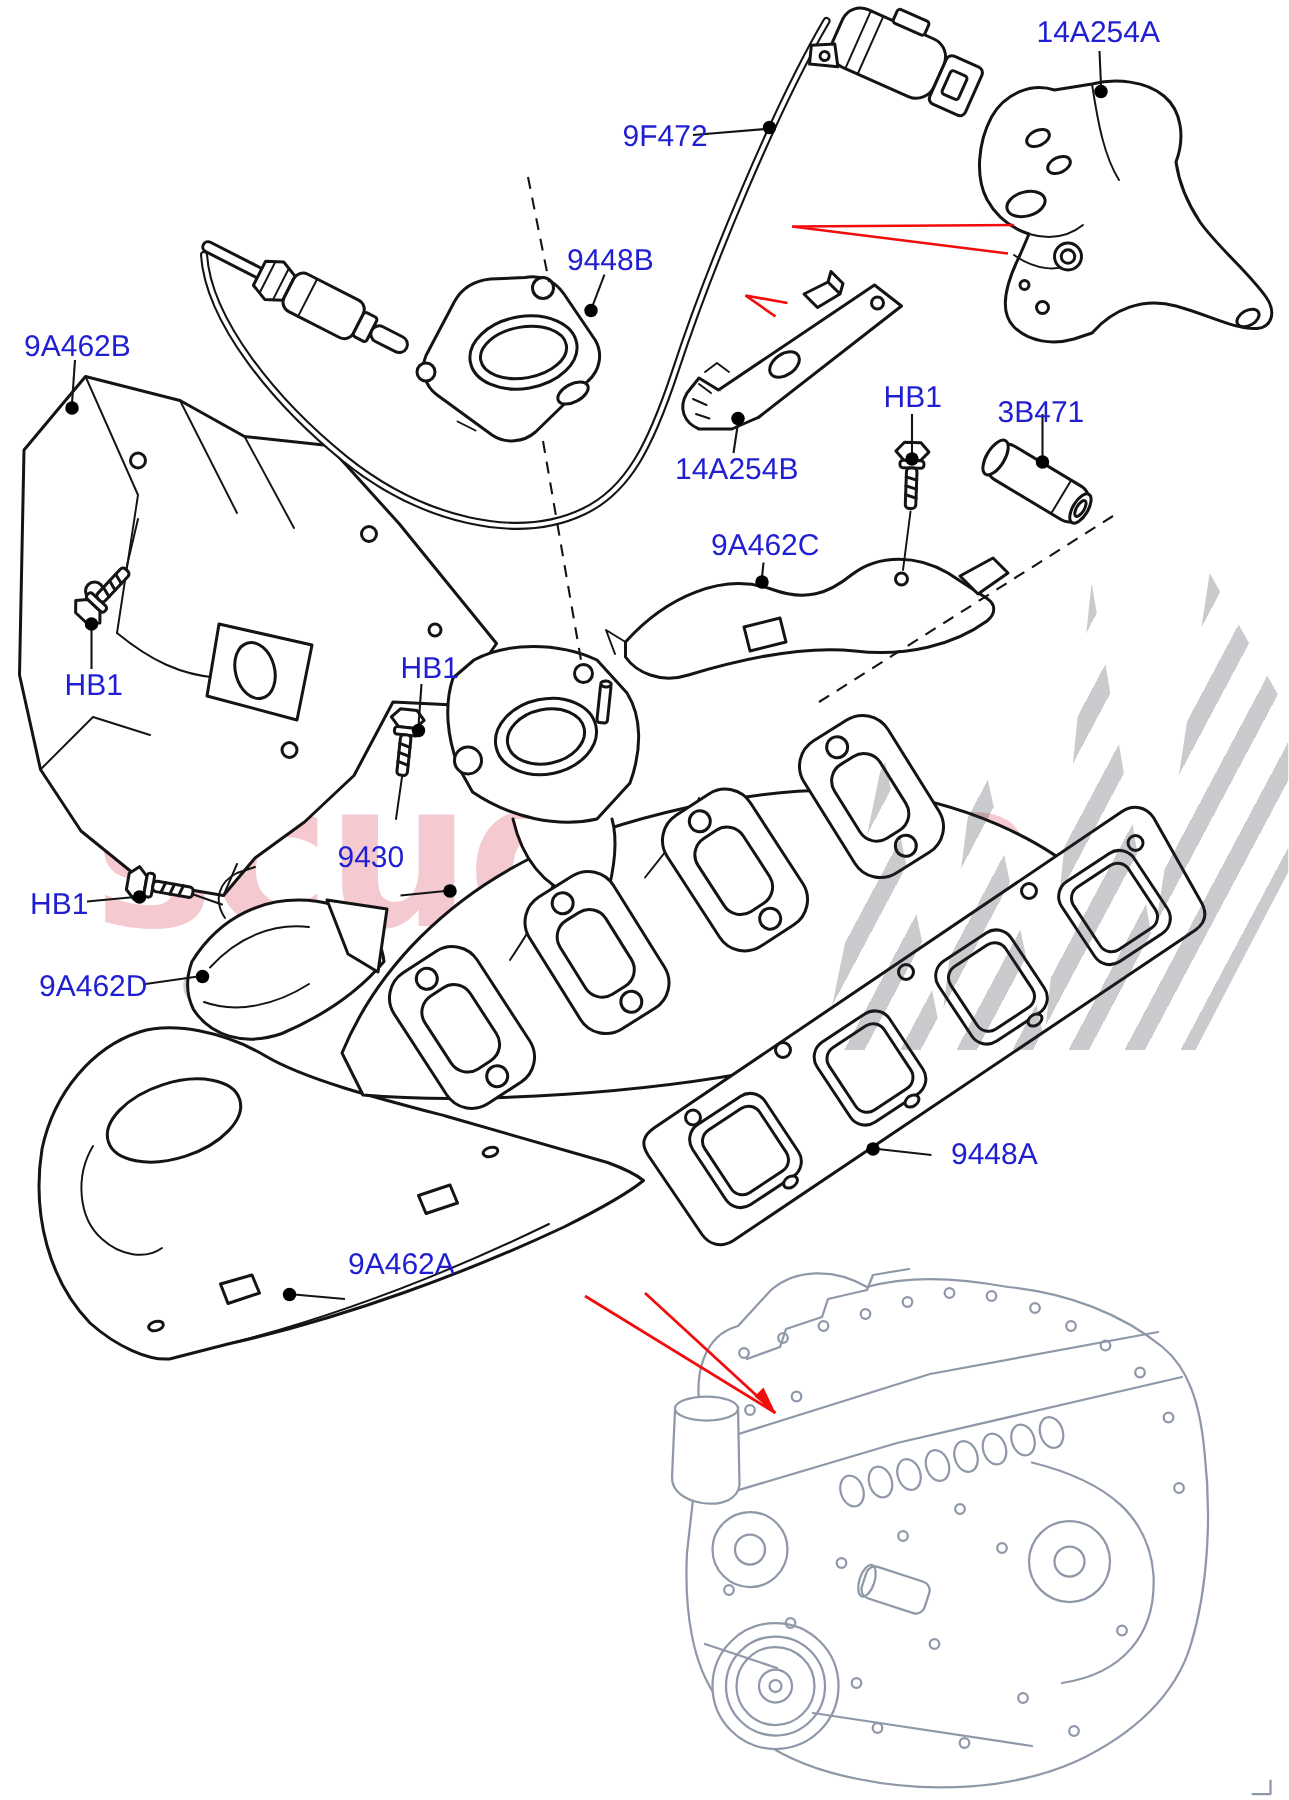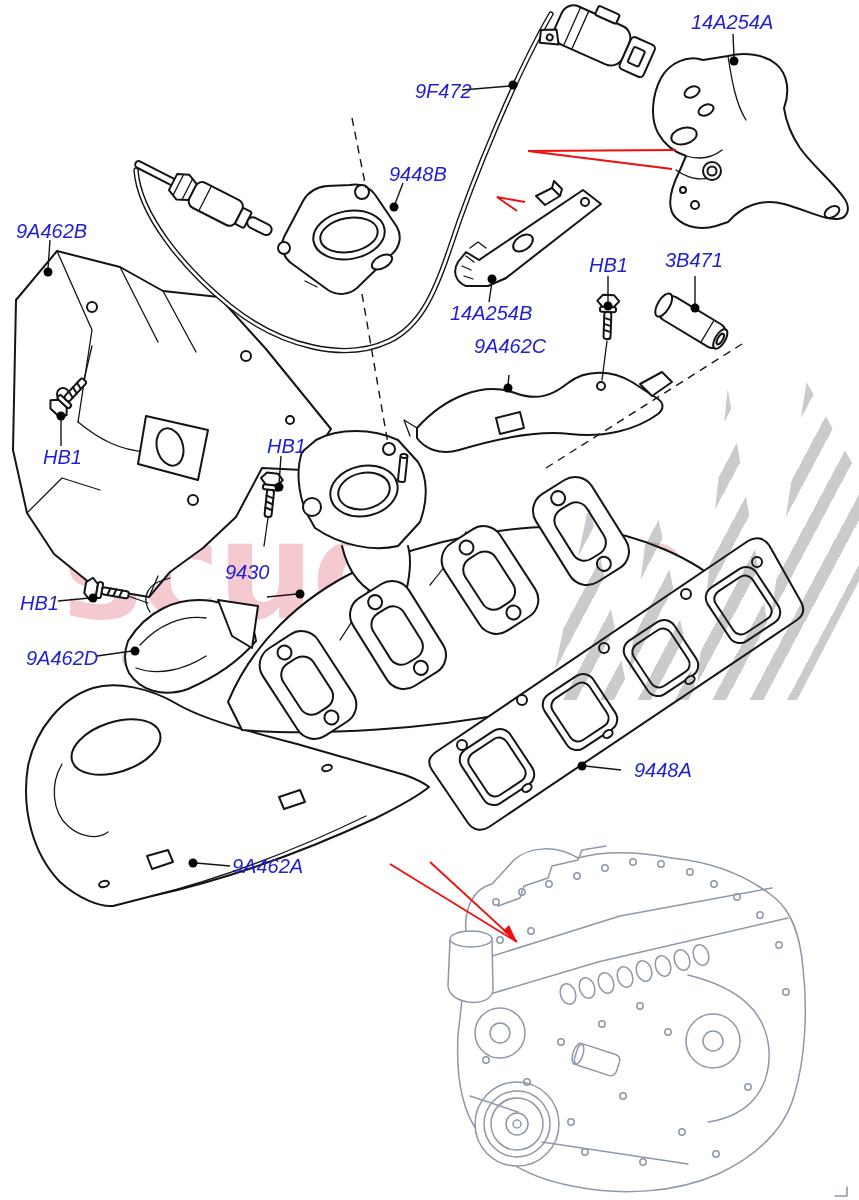--- a/index.html
+++ b/index.html
@@ -14,21 +14,21 @@
             letter-spacing:-3px;color:var(--brand);opacity:.27;user-select:none;}
   .wm-tagline{position:absolute;left:120px;top:632px;z-index:0;
             font-family:"DejaVu Sans",sans-serif;font-size:40px;letter-spacing:27px;
             word-spacing:42px;color:var(--tagline);opacity:.42;user-select:none;}
   .wm-flag{position:absolute;left:545px;top:382px;width:315px;height:318px;z-index:2;
             background:repeating-linear-gradient(118deg,rgba(38,44,54,.55) 0 12px,transparent 12px 33px);
             clip-path:polygon(2% 96%,14% 38%,26% 96%,34% 34%,48% 98%,58% 2%,71% 78%,83% 0%,100% 30%,100% 62%,80% 100%,2% 100%);
             opacity:.45;pointer-events:none;}
   svg.art{position:absolute;left:0;top:0;z-index:1;}
   .lbl{position:absolute;z-index:3;color:var(--label);font-size:20px;line-height:20px;
-       white-space:nowrap;cursor:pointer;font-style:italic;}
+       white-space:nowrap;cursor:pointer;}
   .parts{stroke:var(--line);fill:#fff;stroke-width:2;stroke-linejoin:round;stroke-linecap:round;}
   .thin{stroke:var(--line);fill:none;stroke-width:1.3;}
   .leader{stroke:var(--line);fill:none;stroke-width:1.4;}
   .dots{fill:#000;stroke:none;}
   .dash{stroke:var(--line);fill:none;stroke-width:1.4;stroke-dasharray:8 6;}
   .red{stroke:var(--red);fill:none;stroke-width:1.8;}
   .engine{stroke:var(--engine);fill:none;stroke-width:1.5;stroke-linejoin:round;stroke-linecap:round;}
   .engine-fill{stroke:var(--engine);fill:#fff;stroke-width:1.5;stroke-linejoin:round;}
   .cable-core{stroke:#fff;fill:none;stroke-width:2.6;}
   .cable-out{stroke:var(--line);fill:none;stroke-width:5.4;}
@@ -364,26 +364,26 @@
       <path d="M525,202 L497,197 L517,211"></path>
       <path d="M390,864 L517,942 M430,862 L517,942"></path>
       <polygon points="517,942 503,931 509,925" fill="#f20d0d" stroke="none"></polygon>
     </g>
   </svg>
 
   <div class="wm-flag"></div>
 
   <div class="lbl" style="left:691px;top:12px">14A254A</div>
   <div class="lbl" style="left:415px;top:81px">9F472</div>
-  <div class="lbl" style="left:389px;top:164px">9448B</div>
+  <div class="lbl" style="left:378px;top:164px">9448B</div>
   <div class="lbl" style="left:16px;top:221px">9A462B</div>
   <div class="lbl" style="left:450px;top:303px">14A254B</div>
   <div class="lbl" style="left:589px;top:255px">HB1</div>
-  <div class="lbl" style="left:665px;top:250px">3B471</div>
-  <div class="lbl" style="left:474px;top:336px">9A462C</div>
+  <div class="lbl" style="left:665px;top:265px">3B471</div>
+  <div class="lbl" style="left:474px;top:354px">9A462C</div>
   <div class="lbl" style="left:267px;top:436px">HB1</div>
   <div class="lbl" style="left:43px;top:447px">HB1</div>
   <div class="lbl" style="left:20px;top:593px">HB1</div>
   <div class="lbl" style="left:225px;top:562px">9430</div>
   <div class="lbl" style="left:26px;top:648px">9A462D</div>
   <div class="lbl" style="left:634px;top:760px">9448A</div>
-  <div class="lbl" style="left:232px;top:856px">9A462A</div>
+  <div class="lbl" style="left:232px;top:833px">9A462A</div>
 </div>
 
 </body></html>

